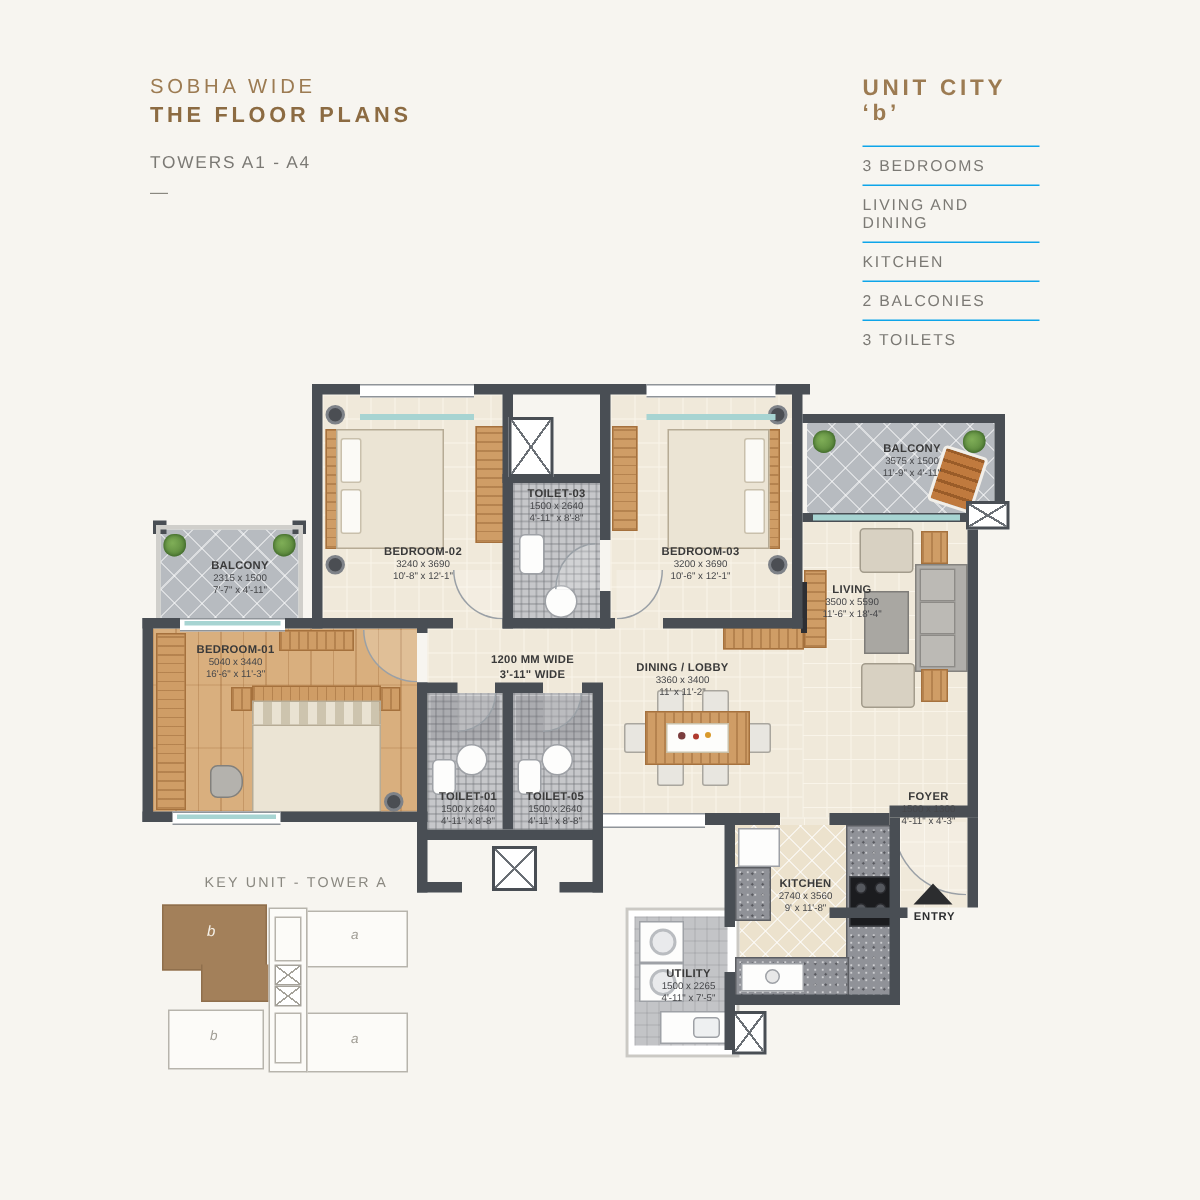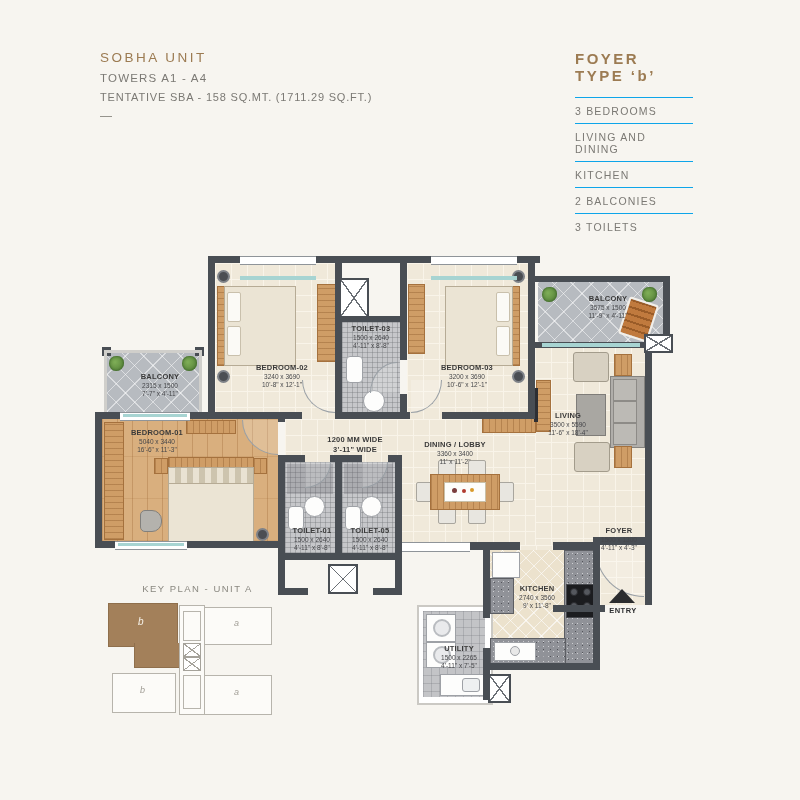--- a/index.html
+++ b/index.html
@@ -2,21 +2,21 @@
 <html><head>
 <meta charset="utf-8">
 <style>
   html,body{margin:0;padding:0;}
   body{width:800px;height:800px;background:#f7f5f0;position:relative;overflow:hidden;
        font-family:"Liberation Sans",sans-serif;}
   .abs{position:absolute;}
   
   .hdr-project{font-size:13.5px;letter-spacing:2.5px;color:#9c7b52;font-weight:500;}
   .hdr-title{font-size:14.5px;letter-spacing:2.5px;color:#8c6b42;font-weight:bold;margin-top:4px;}
-  .hdr-sub{font-size:11.5px;letter-spacing:1.2px;color:#7b7974;margin-top:7px;}
+  .hdr-sub{font-size:11.5px;letter-spacing:1.2px;color:#7b7974;margin-top:18px;}
   .hdr-dash{font-size:12px;color:#8a8880;margin-top:6px;}
   .unit-title{font-size:15px;letter-spacing:2.5px;color:#9c7b52;font-weight:600;margin-bottom:13px;}
   .unit-item{font-size:10.5px;letter-spacing:1.2px;color:#7b7974;padding:7px 0 6px 0;border-top:1px solid #0ea5e9;}
   
   .wall{position:absolute;background:#494e54;z-index:20;}
   .stub{position:absolute;background:#494e54;z-index:20;}
   .win{position:absolute;background:#ffffff;border-top:1px solid #8f9499;border-bottom:1px solid #8f9499;z-index:22;}
   .glass{position:absolute;background:#a7d4d2;z-index:23;}
   .tile-cream{position:absolute;z-index:1;background-color:#f0e9da;
     background-image:linear-gradient(#f9f4e9 1px,transparent 1px),linear-gradient(90deg,#f9f4e9 1px,transparent 1px);
@@ -78,28 +78,28 @@
   .kp-letter-w{position:absolute;color:#f6f2ea;font-size:10px;font-style:italic;z-index:5;}
   .kp-core{position:absolute;border:1px solid #b7b4ac;background:#fcfbf8;}
   .kp-x{position:absolute;background:#fff;border:1px solid #a5a29a;
     background-image:linear-gradient(to top right,transparent calc(50% - .5px),#a5a29a calc(50% - .5px) calc(50% + .5px),transparent calc(50% + .5px)),
                      linear-gradient(to bottom right,transparent calc(50% - .5px),#a5a29a calc(50% - .5px) calc(50% + .5px),transparent calc(50% + .5px));}
 </style>
 </head>
 <body>
 
 <div class="abs" style="left:100px;top:50px;width:340px;">
-  <div class="hdr-project">SOBHA UNIT</div>
+  <div class="hdr-project">SOBHA WIDE</div>
+  <div class="hdr-title">THE FLOOR PLANS</div>
   <div class="hdr-sub">TOWERS A1 - A4</div>
-  <div class="hdr-sub" style="letter-spacing:.8px;font-size:11px;">TENTATIVE SBA - 158 SQ.MT. (1711.29 SQ.FT.)</div>
   <div class="hdr-dash">—</div>
 </div>
 
 <div class="abs" style="left:575px;top:50px;width:118px;">
-  <div class="unit-title">FOYER TYPE ‘b’</div>
+  <div class="unit-title">UNIT CITY ‘b’</div>
   <div class="unit-item">3 BEDROOMS</div>
   <div class="unit-item">LIVING AND DINING</div>
   <div class="unit-item">KITCHEN</div>
   <div class="unit-item">2 BALCONIES</div>
   <div class="unit-item">3 TOILETS</div>
 </div>
 
 <div class="abs" style="left:90px;top:248px;width:600px;height:462px;">
 
   <div class="tile-cream" style="left:125px;top:15px;width:120px;height:156px;"></div>
@@ -292,21 +292,21 @@
   <div class="rl" style="left:476px;top:46px;width:84px;">
     <span class="rn">BALCONY</span>
     <span class="rd">3575 x 1500</span>
     <span class="rd">11'-9" x 4'-11"</span>
   </div>
   <div class="rl" style="left:28px;top:124px;width:84px;">
     <span class="rn">BALCONY</span>
     <span class="rd">2315 x 1500</span>
     <span class="rd">7'-7" x 4'-11"</span>
   </div>
-  <div class="rl" style="left:440px;top:140px;width:76px;margin-top:23px;">
+  <div class="rl" style="left:440px;top:140px;width:76px;">
     <span class="rn">LIVING</span>
     <span class="rd">3500 x 5590</span>
     <span class="rd">11'-6" x 18'-4"</span>
   </div>
   <div class="rl" style="left:25px;top:180px;width:84px;">
     <span class="rn">BEDROOM-01</span>
     <span class="rd">5040 x 3440</span>
     <span class="rd">16'-6" x 11'-3"</span>
   </div>
   <div class="rl" style="left:318px;top:192px;width:94px;">
@@ -339,21 +339,21 @@
     <span class="rd">4'-11" x 7'-5"</span>
   </div>
   <div class="rl" style="left:500px;top:278px;width:58px;">
     <span class="rn">FOYER</span>
     <span class="rd">1500 x 1300</span>
     <span class="rd">4'-11" x 4'-3"</span>
   </div>
 </div>
 
 <div class="abs" style="left:100px;top:583px;width:195px;height:145px;">
-  <div class="kp-title" style="width:195px;">KEY PLAN - UNIT A</div>
+  <div class="kp-title" style="width:195px;">KEY UNIT - TOWER A</div>
 
   <div class="kp-b" style="left:8px;top:20px;width:68px;height:42px;"></div>
   <div class="kp-b" style="left:34px;top:60px;width:44px;height:24px;border-top:none;"></div>
   <div class="kp-letter-w" style="left:38px;top:33px;">b</div>
 
   <div class="kp-unit" style="left:104px;top:24px;width:66px;height:36px;"></div>
   <div class="kp-letter" style="left:134px;top:35px;">a</div>
   <div class="kp-unit" style="left:12px;top:90px;width:62px;height:38px;"></div>
   <div class="kp-letter" style="left:40px;top:102px;">b</div>
   <div class="kp-unit" style="left:104px;top:92px;width:66px;height:38px;"></div>

